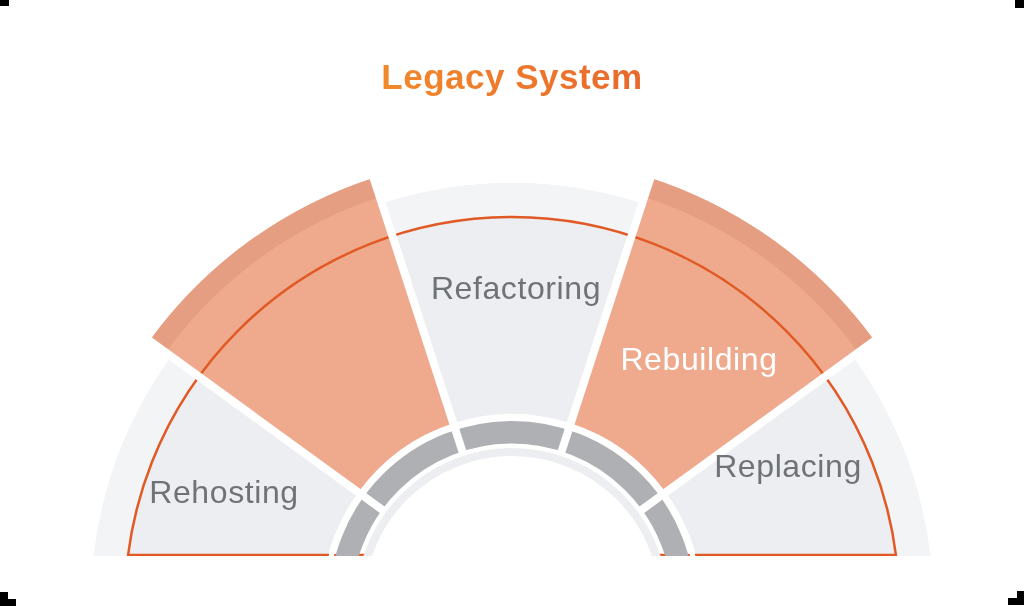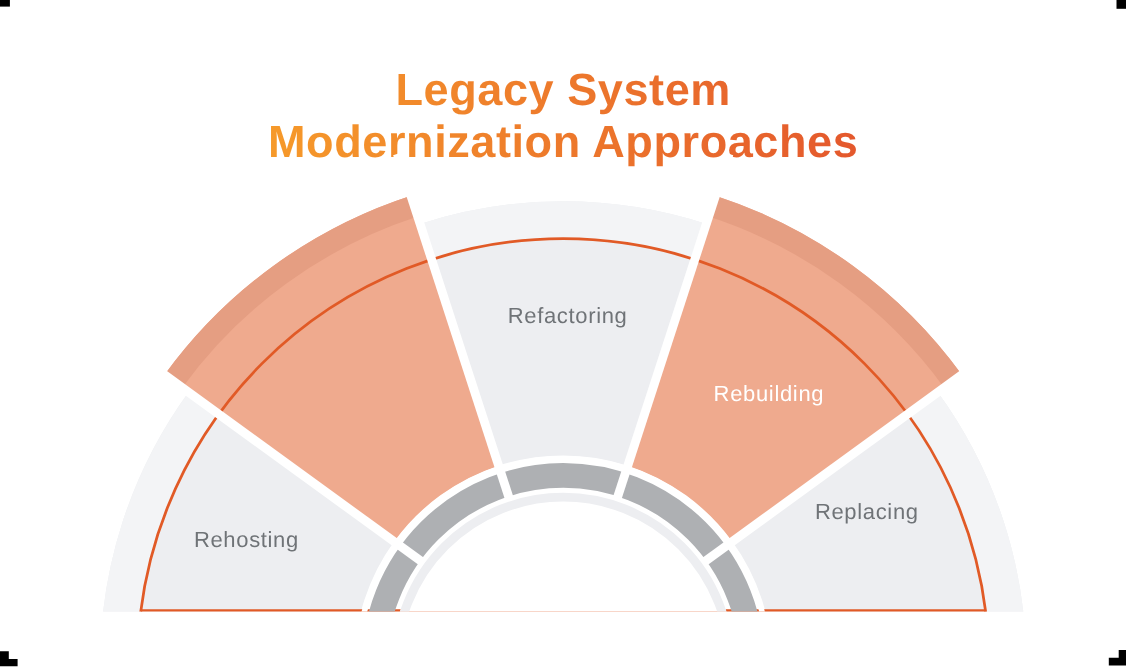--- a/index.html
+++ b/index.html
@@ -4,47 +4,46 @@
 <style>
   html,body{margin:0;padding:0;}
   body{
     width:1024px;height:606px;position:relative;overflow:hidden;
     background:var(--background,#fff);
     font-family:"Liberation Sans", sans-serif;
   }
   .stage{position:absolute;inset:0;}
   .title{
     position:absolute;left:0;top:30px;width:1024px;
-    text-align:center;font-weight:700;font-size:41px;line-height:48px;
+    text-align:center;font-weight:700;font-size:35px;line-height:48px;
     letter-spacing:0.5px;
     background:linear-gradient(90deg,var(--title-gradient-start,#F8A12A) 18%,var(--title-gradient-end,#E2512D) 82%);
     -webkit-background-clip:text;background-clip:text;
     color:transparent;-webkit-text-fill-color:transparent;
   }
   .diagram-svg{position:absolute;left:0;top:0;}
   .seg-label{
     position:absolute;transform:translate(-50%,-50%);
-    font-size:20px;font-weight:500;letter-spacing:0.6px;white-space:nowrap;
+    font-size:32px;font-weight:500;letter-spacing:0.6px;white-space:nowrap;
   }
   .seg-label.gray{color:var(--label-gray,#6F7377);}
   .seg-label.white{color:var(--label-white,#fff);}
   .lbl-rehosting{left:224px;top:492px;}
   .lbl-replatforming{left:332px;top:358px;}
   .lbl-refactoring{left:516px;top:288px;}
   .lbl-rebuilding{left:699px;top:359px;text-align:center;}
   .lbl-replacing{left:788px;top:466px;}
 </style>
 </head>
 <body>
 
 <div class="stage">
 
   <h1 class="title">
     <div>Legacy System</div>
-    <div>Modernization Approaches</div>
   </h1>
 
   <svg class="diagram-svg" width="1024" height="606" viewBox="0 0 1024 606">
     <defs>
       <clipPath id="baselineClip">
           <rect x="0" y="0" width="1024" height="556"></rect>
         </clipPath>
     </defs>
 
     <g clip-path="url(#baselineClip)">

